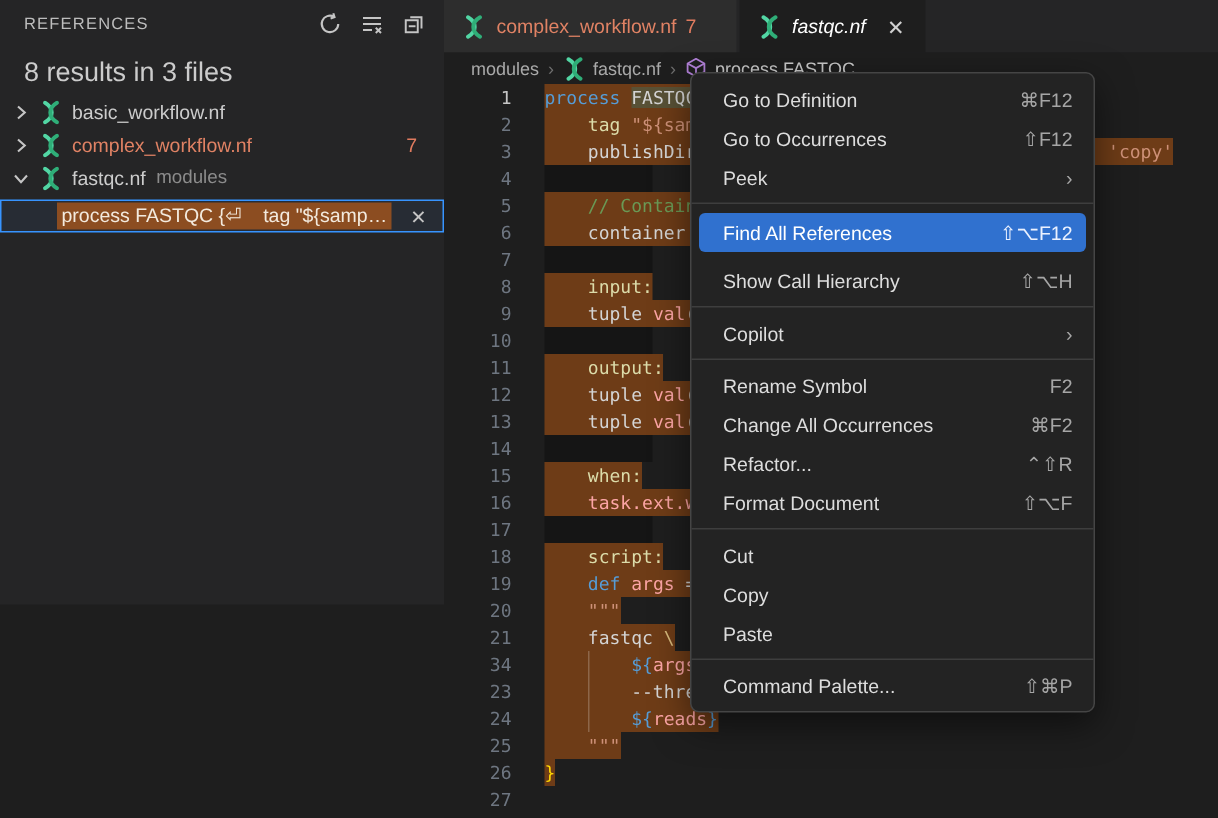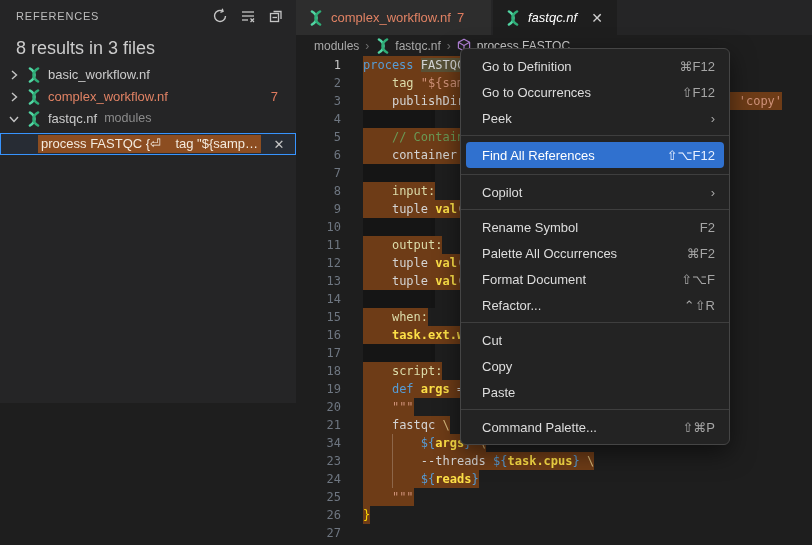--- a/index.html
+++ b/index.html
@@ -56,21 +56,21 @@
 
   
   #editor { position:absolute; left:296px; top:56px; right:0; bottom:0; background:#1e1e1e;
     font-family:"DejaVu Sans Mono", monospace; font-size:12px; }
   .cline { display:flex; height:18px; line-height:18px; white-space:pre; }
   .cline .num { width:45px; text-align:right; color:#6e7681; flex:0 0 45px; }
   .cline .num.cur { color:#c6c6c6; }
   .cline .code { margin-left:22px; }
   .code.ref { background:#6e3c17; }
   .code.range { background:#151515; }
-  .tok-k { color:#569cd6; } .tok-v { color:#fde047;font-weight:bold; } .tok-s { color:#ce9178; }
+  .tok-k { color:#569cd6; } .tok-v { color:#fca5a5; } .tok-s { color:#ce9178; }
   .tok-c { color:#6a9955; } .tok-f { color:#dcdcaa; } .tok-t { color:#d4d4d4; }
   .tok-b { color:#ffd700; } .tok-e { color:#d7ba7d; }
   .word-hl { background:#585136; }
   #indent-guide { position:absolute; left:96px; top:378px; width:1px; height:54px; background:rgba(255,255,255,.22); }
 
   
   #context-menu { position:absolute; left:460px; top:48px; width:270px; background:#232323;
     border:1px solid #454545; border-radius:6px; padding:4px 0;
     box-shadow:0 8px 24px rgba(0,0,0,.5); z-index:10; font-size:13px; }
   .menu-item { height:26px; display:flex; align-items:center; padding:0 14px 0 21px;
@@ -251,42 +251,46 @@
     </div>
     <div class="menu-item">
       <span class="mlabel">Peek</span>
       <span class="msub">›</span>
     </div>
     <div class="menu-sep"></div>
     <div class="menu-item selected">
       <span class="mlabel">Find All References</span>
       <span class="mshortcut">⇧⌥F12</span>
     </div>
+    <div class="menu-item">
+      <span class="mlabel">Show Call Hierarchy</span>
+      <span class="mshortcut">⇧⌥H</span>
+    </div>
     <div class="menu-sep"></div>
     <div class="menu-item">
       <span class="mlabel">Copilot</span>
       <span class="msub">›</span>
     </div>
     <div class="menu-sep"></div>
     <div class="menu-item">
       <span class="mlabel">Rename Symbol</span>
       <span class="mshortcut">F2</span>
     </div>
     <div class="menu-item">
-      <span class="mlabel">Palette All Occurrences</span>
+      <span class="mlabel">Change All Occurrences</span>
       <span class="mshortcut">⌘F2</span>
+    </div>
+    <div class="menu-item">
+      <span class="mlabel">Refactor...</span>
+      <span class="mshortcut">⌃⇧R</span>
     </div>
     <div class="menu-item">
       <span class="mlabel">Format Document</span>
       <span class="mshortcut">⇧⌥F</span>
     </div>
-    <div class="menu-item">
-      <span class="mlabel">Refactor...</span>
-      <span class="mshortcut">⌃⇧R</span>
-    </div>
     <div class="menu-sep"></div>
     <div class="menu-item">
       <span class="mlabel">Cut</span>
     </div>
     <div class="menu-item">
       <span class="mlabel">Copy</span>
     </div>
     <div class="menu-item">
       <span class="mlabel">Paste</span>
     </div>

